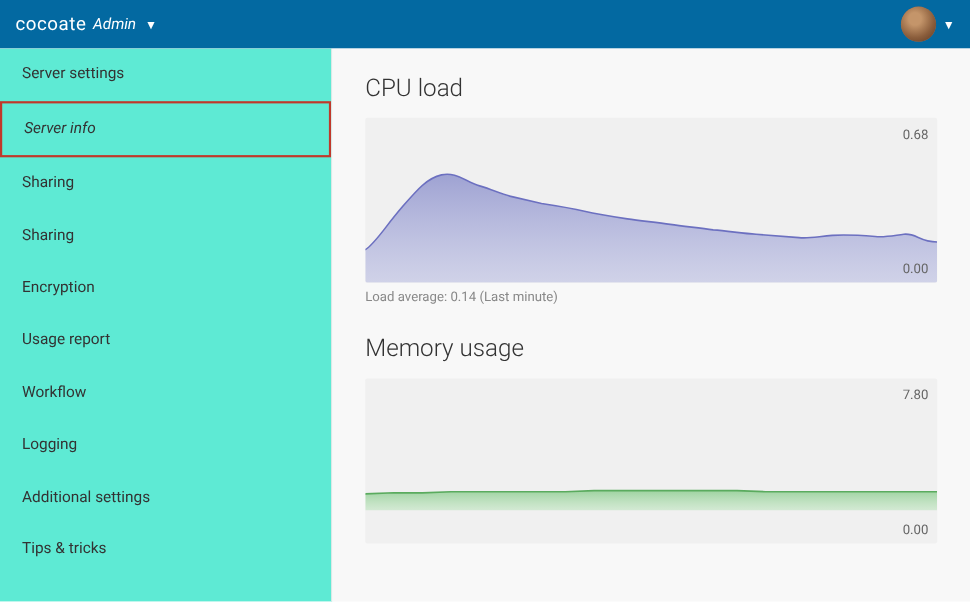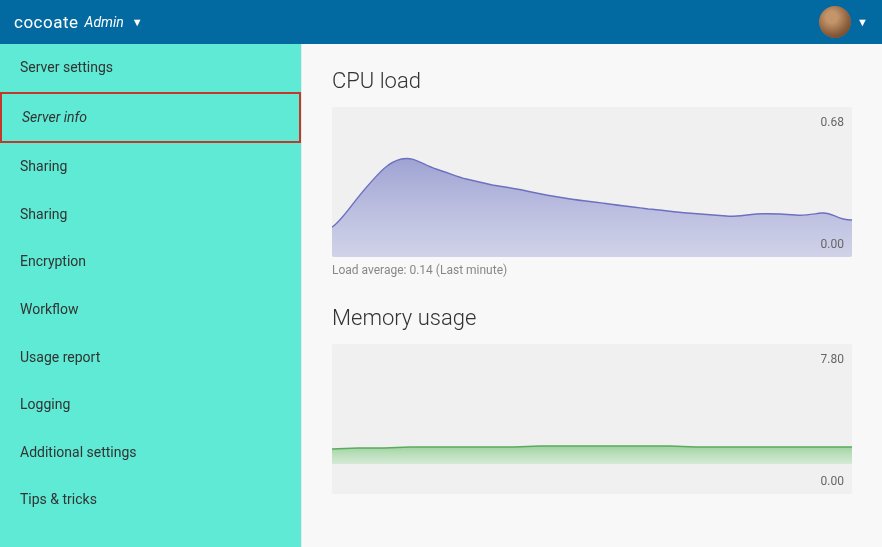--- a/index.html
+++ b/index.html
@@ -168,22 +168,22 @@
 </nav>
 
 <div class="main-layout">
 
   <aside class="sidebar">
     <div class="sidebar-item">Server settings</div>
     <div class="sidebar-item active">Server info</div>
     <div class="sidebar-item">Sharing</div>
     <div class="sidebar-item">Sharing</div>
     <div class="sidebar-item">Encryption</div>
+    <div class="sidebar-item">Usage report</div>
     <div class="sidebar-item">Workflow</div>
-    <div class="sidebar-item">Usage report</div>
     <div class="sidebar-item">Logging</div>
     <div class="sidebar-item">Additional settings</div>
     <div class="sidebar-item">Tips &amp; tricks</div>
   </aside>
 
   <main class="content">
 
     <div>
       <h2 class="section-title">CPU load</h2>
       <div class="chart-container">

